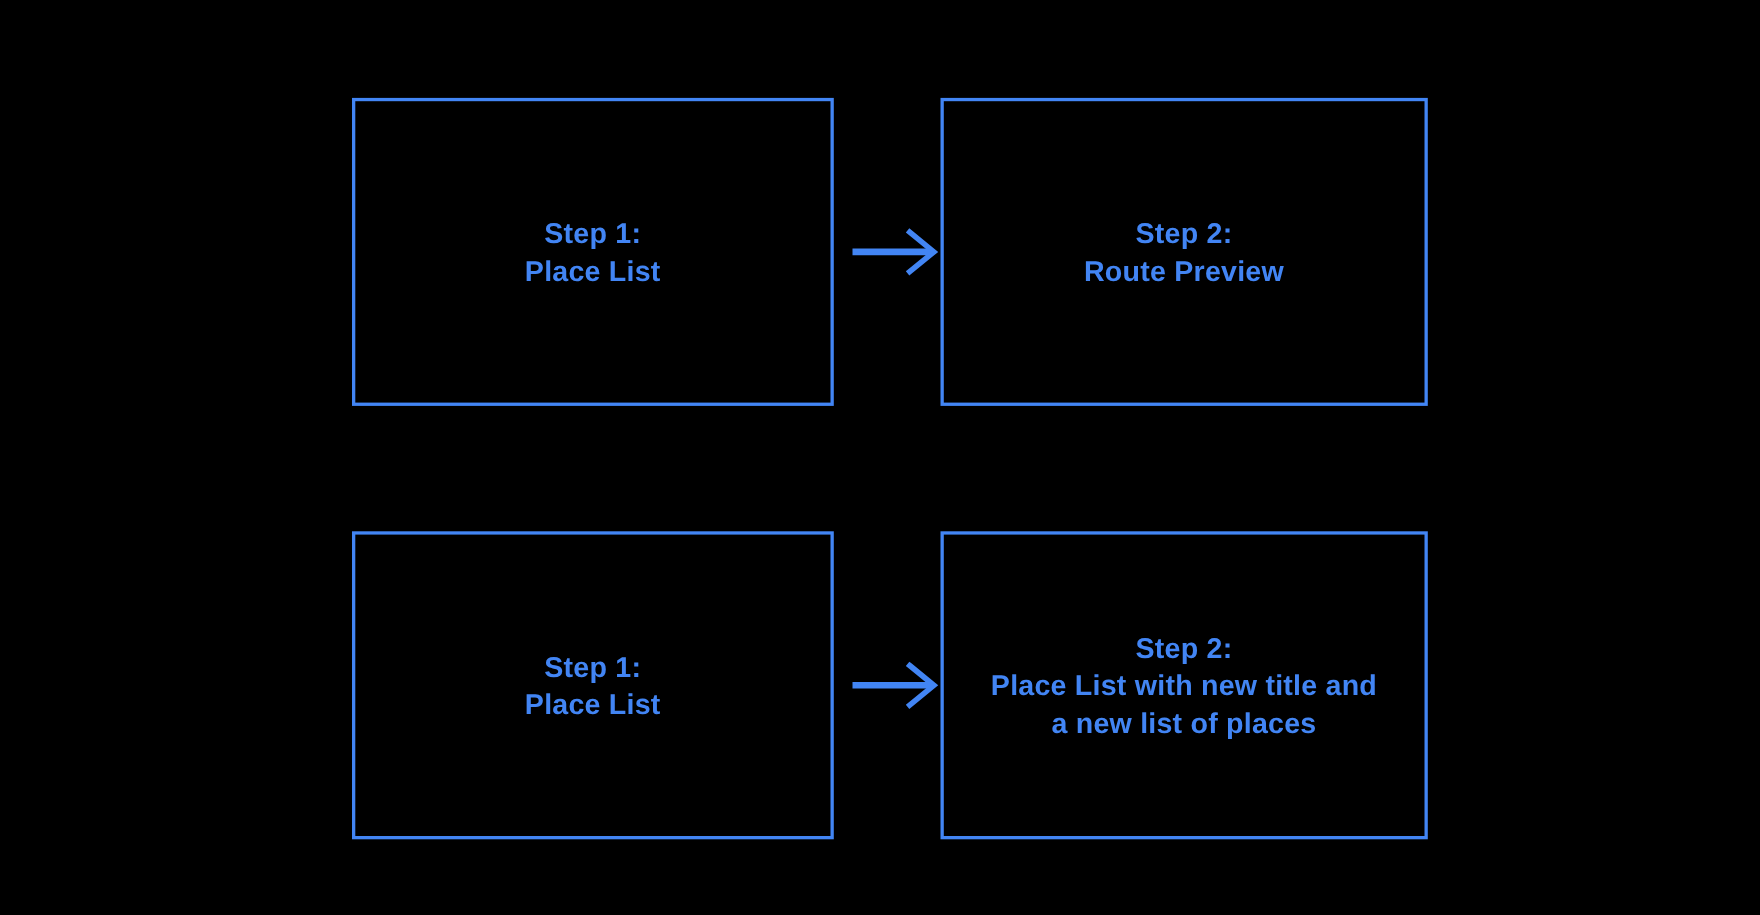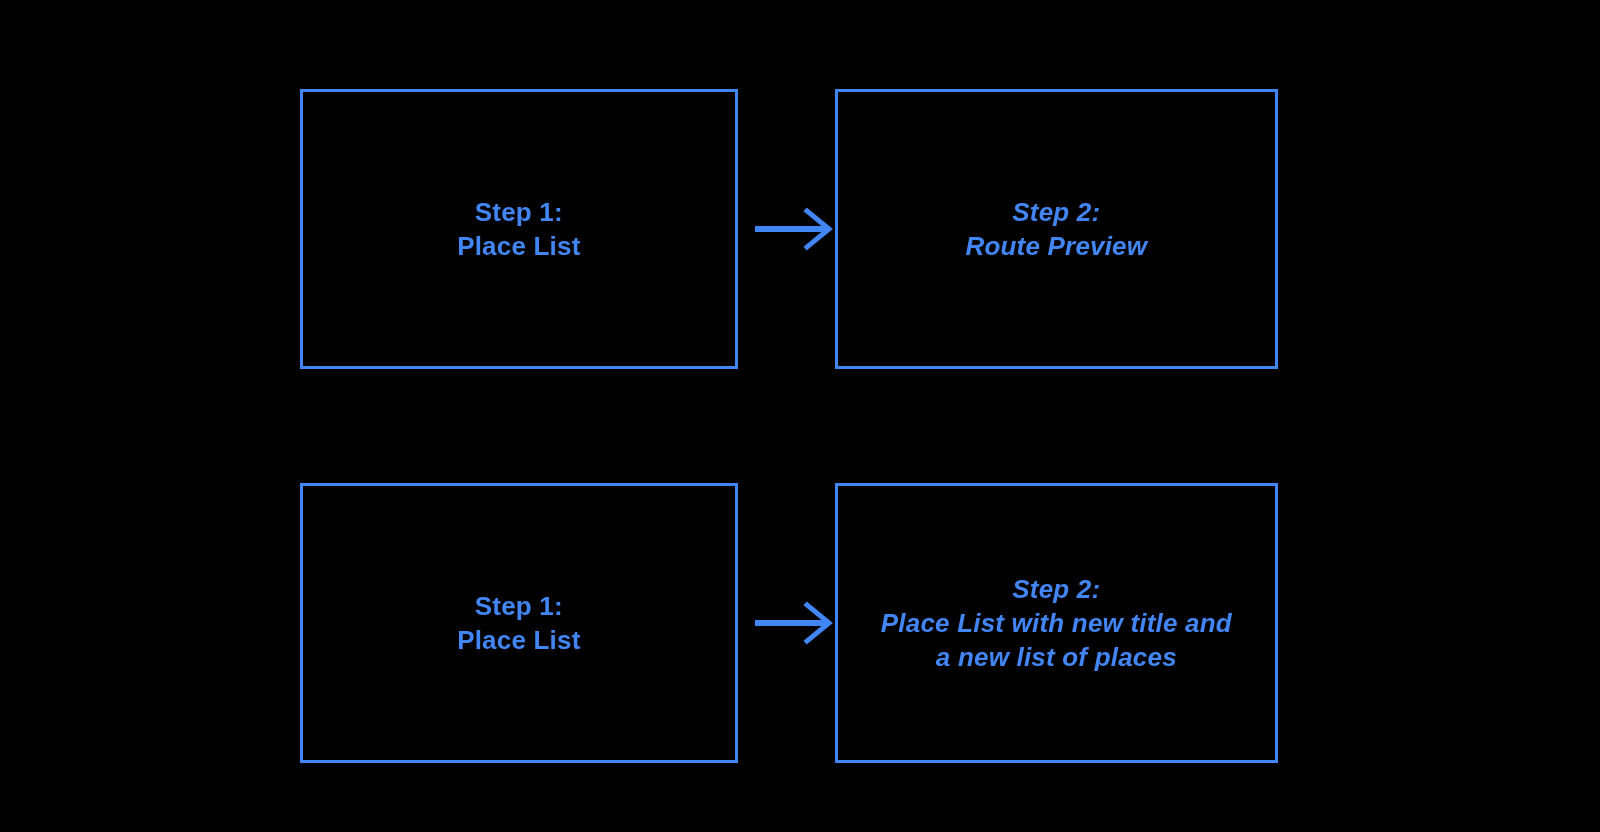--- a/index.html
+++ b/index.html
@@ -20,41 +20,41 @@
     width: 1600px;
     height: 832px;
     background: #000000;
   }
 
   
   .flow-row {
     position: absolute;
     display: flex;
     align-items: center;
-    left: 300px;
+    left: 320px;
     width: 978px;
     height: 280px;
   }
   .flow-row.row-1 { top: 89px; }
   .flow-row.row-2 { top: 483px; }
 
   
   .step-box {
     box-sizing: border-box;
     height: 280px;
     border: 3px solid #4285f4;
     background: #000000;
     display: flex;
     align-items: center;
     justify-content: center;
     text-align: center;
     padding: 0 10px;
   }
   .step-box.box-left  { width: 460px; }
-  .step-box.box-right { width: 466px; font-style: italic; }
+  .step-box.box-right { width: 466px; }
 
   .step-label {
     color: #4285f4;
     font-family: "Liberation Sans", sans-serif;
     font-weight: bold;
     font-size: 26px;
     line-height: 1.32;
     letter-spacing: 0.2px;
     white-space: pre-line;
   }

